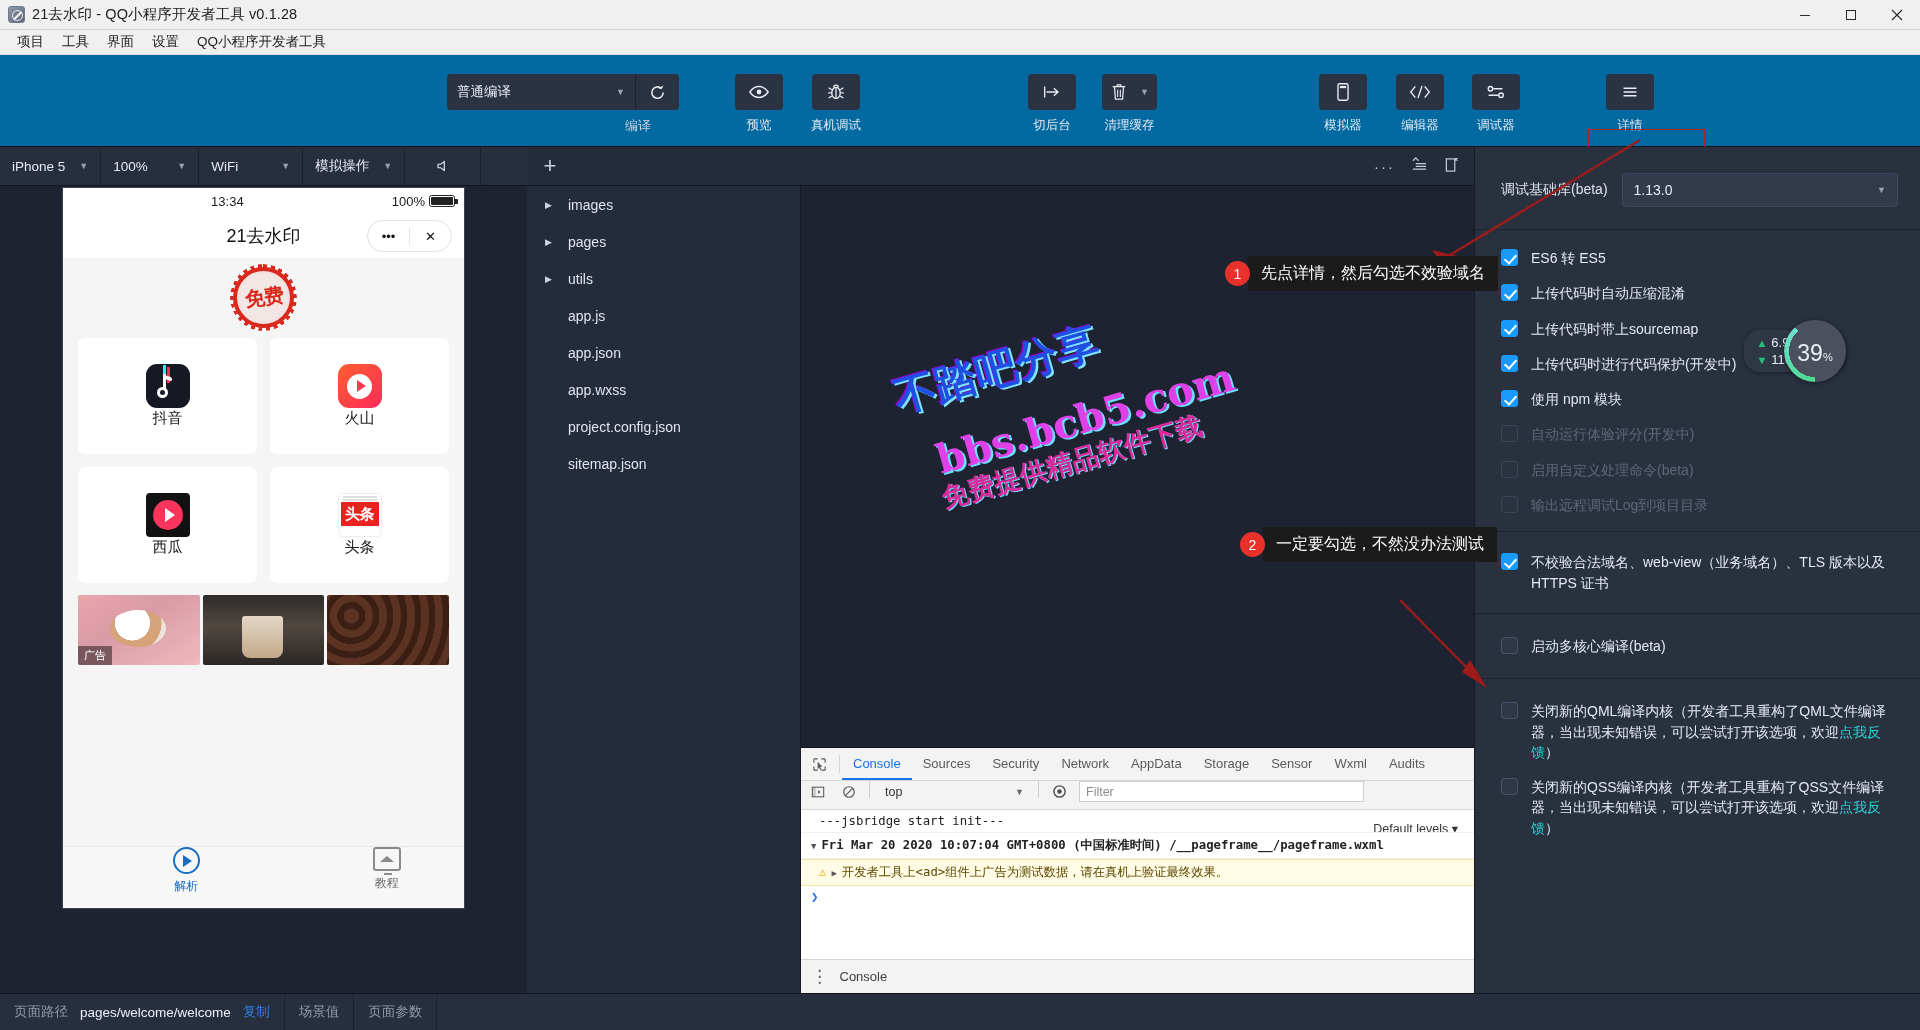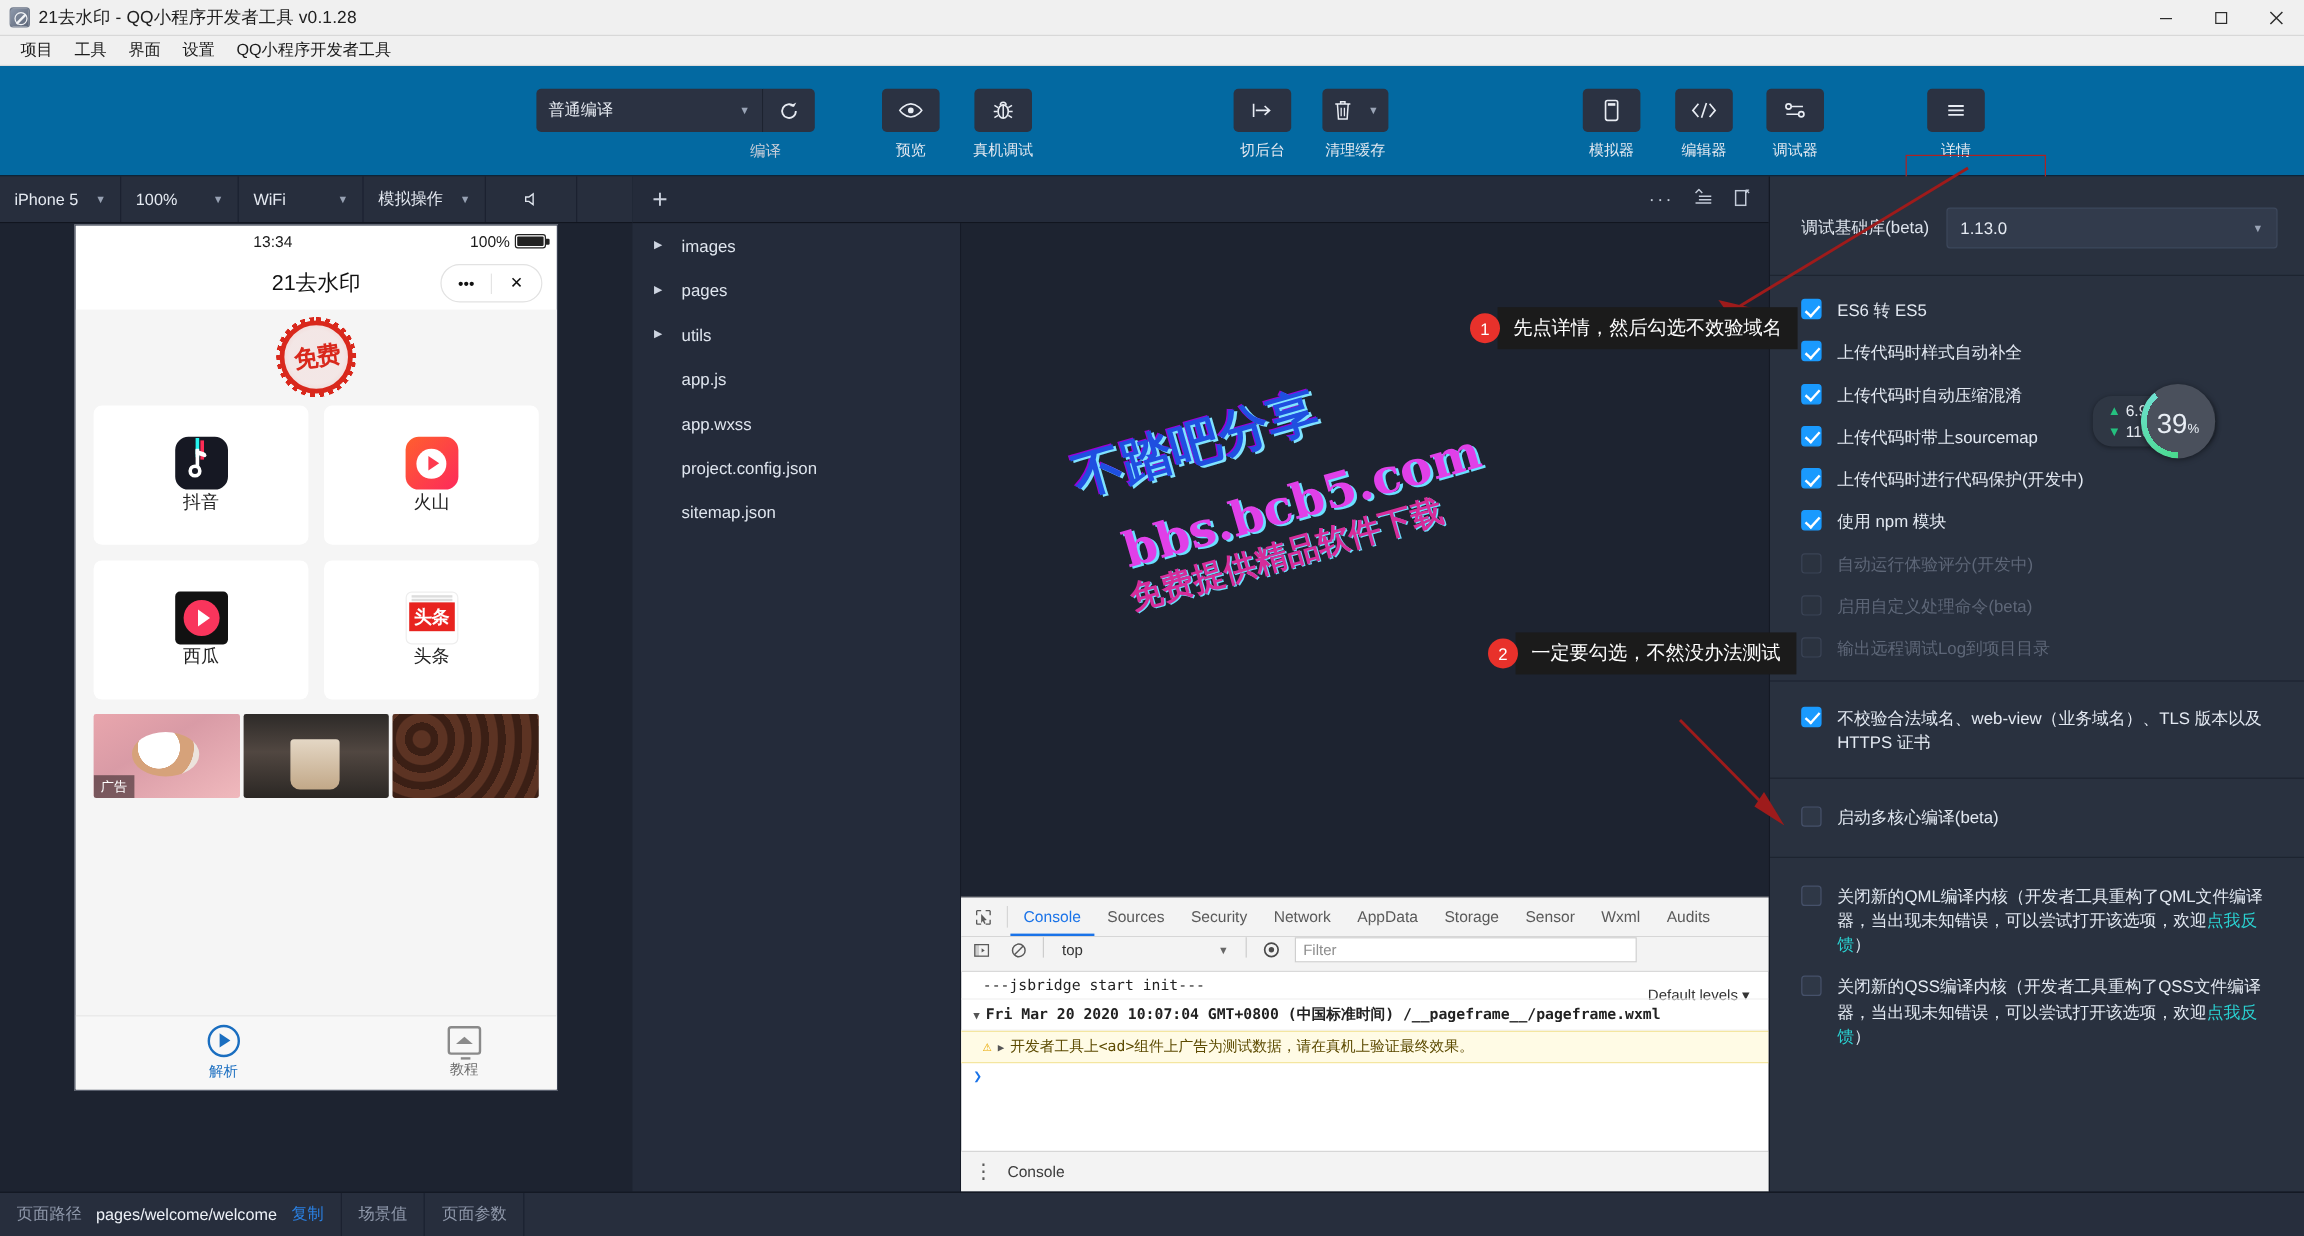--- a/index.html
+++ b/index.html
@@ -163,21 +163,21 @@
   .ic-toutiao .lines i{display:block;height:1.5px;background:#ddd;margin-bottom:1.5px;}
   #adrow{display:flex;gap:3px;padding:12px 15px 0;}
   .adtile{flex:1;height:70px;border-radius:2px;position:relative;overflow:hidden;}
   .ad1{background:linear-gradient(150deg,#e9a6ad 0%,#d99ba6 40%,#f0b9bd 100%);}
   .ad1:after{content:"";position:absolute;left:26%;top:22%;width:46%;height:52%;border-radius:50%;background:radial-gradient(circle at 40% 35%,#fff 0 42%,#d6a27a 43% 70%,#ece3dc 71%);}
   .ad2{background:linear-gradient(180deg,#2d2a28 0%,#514741 45%,#2b2724 100%);}
   .ad2:after{content:"";position:absolute;left:32%;top:30%;width:34%;height:60%;background:linear-gradient(180deg,#e4d7c5,#c2a888);border-radius:3px 3px 8px 8px;}
   .ad3{background:repeating-radial-gradient(circle at 20% 30%, #5c3323 0 7px, #3b1f15 8px 14px),#4a2a1c;}
   .adbadge{position:absolute;left:0;bottom:0;background:rgba(0,0,0,.45);color:#fff;font-size:11px;padding:2px 6px;}
   #tabbar{margin-top:auto;height:62px;background:#f7f7f7;border-top:1px solid #e6e6e6;display:flex;}
-  #tabbar .tab{flex:1;display:flex;flex-direction:column;align-items:center;justify-content:center;gap:4px;cursor:pointer;padding-left:46px;}
+  #tabbar .tab{flex:1;display:flex;flex-direction:column;align-items:center;justify-content:flex-start;gap:4px;cursor:pointer;padding-left:46px;}
   #tabbar .tab .tl{font-size:12px;}
   #tabbar .tab.active .tl{color:#1a6ec0;}
   #tabbar .tab .tl{color:#6b6b6b;}
   .ti-parse{width:27px;height:27px;border-radius:50%;border:2.5px solid #1a6ec0;display:flex;align-items:center;justify-content:center;}
   .ti-parse i{width:0;height:0;border-left:9px solid #1a6ec0;border-top:6px solid transparent;border-bottom:6px solid transparent;margin-left:3px;}
   .ti-course{width:28px;height:24px;border:2.2px solid #8a8a8a;border-radius:3px;display:flex;align-items:center;justify-content:center;position:relative;}
   .ti-course:after{content:"";position:absolute;bottom:-6px;left:9px;width:8px;height:4px;border-bottom:2.2px solid #8a8a8a;}
   .ti-course i{width:0;height:0;border-left:7px solid transparent;border-right:7px solid transparent;border-bottom:6px solid #8a8a8a;}
 
   
@@ -604,20 +604,24 @@
       <div class="treeitem">
           <span class="arrow">▶</span>
           <span class="fname">utils</span>
         </div>
       <div class="treeitem">
           <span class="arrow empty">▶</span>
           <span class="fname">app.js</span>
         </div>
       <div class="treeitem">
           <span class="arrow empty">▶</span>
+          <span class="fname">app.json</span>
+        </div>
+      <div class="treeitem">
+          <span class="arrow empty">▶</span>
           <span class="fname">app.wxss</span>
         </div>
       <div class="treeitem">
           <span class="arrow empty">▶</span>
           <span class="fname">project.config.json</span>
         </div>
       <div class="treeitem">
           <span class="arrow empty">▶</span>
           <span class="fname">sitemap.json</span>
         </div>
@@ -706,24 +710,20 @@
     </div>
     <div class="divline"></div>
 
     <div class="chkgroup">
       <div class="chkrow">
         <span class="cbox on"></span>
         <span class="chklabel">ES6 转 ES5</span>
       </div>
       <div class="chkrow">
         <span class="cbox on"></span>
-        <span class="chklabel">上传代码时样式自动补全</span>
-      </div>
-      <div class="chkrow">
-        <span class="cbox on"></span>
         <span class="chklabel">上传代码时自动压缩混淆</span>
       </div>
       <div class="chkrow">
         <span class="cbox on"></span>
         <span class="chklabel">上传代码时带上sourcemap</span>
       </div>
       <div class="chkrow">
         <span class="cbox on"></span>
         <span class="chklabel">上传代码时进行代码保护(开发中)</span>
       </div>

